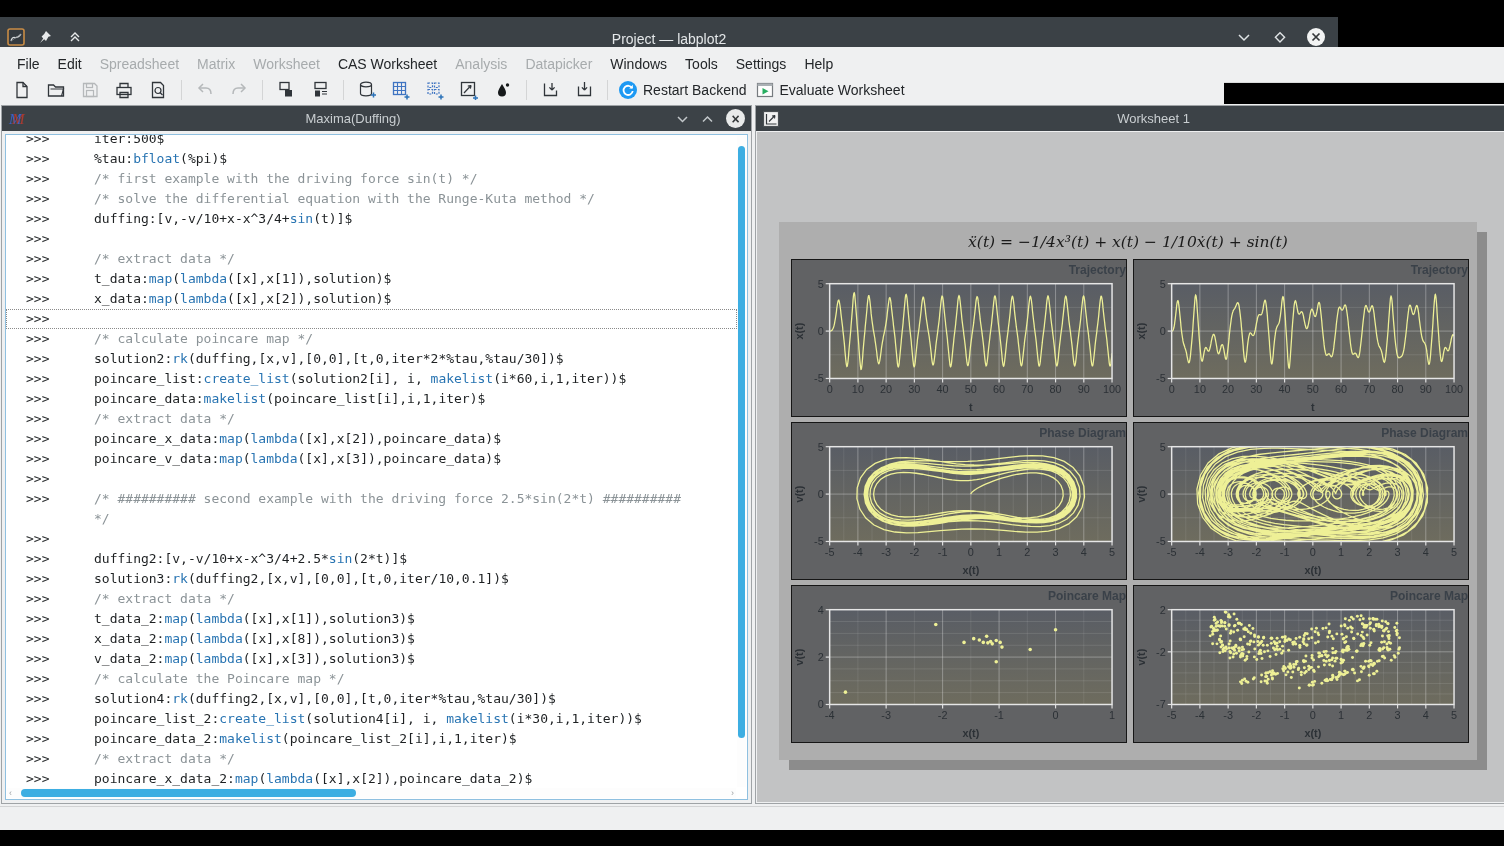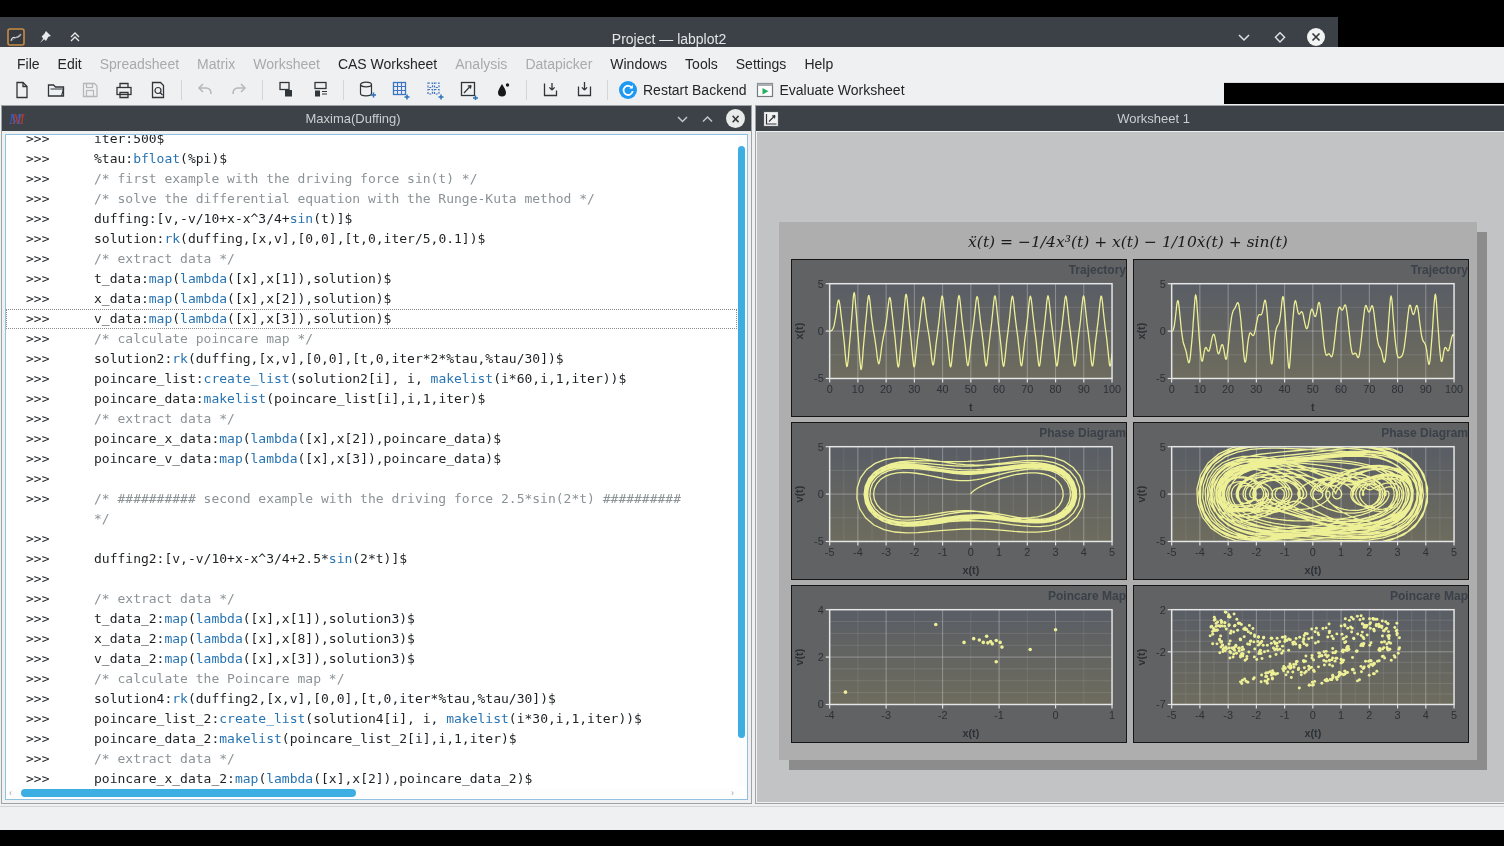--- a/index.html
+++ b/index.html
@@ -311,37 +311,35 @@
             <div class="cline">
               <span class="cprompt">&gt;&gt;&gt;</span>
               <span class="ctext"><span class="tk-c">/* solve the differential equation with the Runge-Kuta method */</span></span>
             </div>
             <div class="cline">
               <span class="cprompt">&gt;&gt;&gt;</span>
               <span class="ctext"><span class="tk-p">duffing:[v,-v/10+x-x^3/4+</span><span class="tk-k">sin</span><span class="tk-p">(t)]$</span></span>
             </div>
             <div class="cline">
               <span class="cprompt">&gt;&gt;&gt;</span>
-              <span class="ctext"><span class="tk-p">solution:</span><span class="tk-k">rk</span><span class="tk-p">(duffing,[x,v],[0,0],[t,0,iter/5,0.1])$</span></span>
             </div>
             <div class="cline">
               <span class="cprompt">&gt;&gt;&gt;</span>
               <span class="ctext"><span class="tk-c">/* extract data */</span></span>
             </div>
             <div class="cline">
               <span class="cprompt">&gt;&gt;&gt;</span>
               <span class="ctext"><span class="tk-p">t_data:</span><span class="tk-k">map</span><span class="tk-p">(</span><span class="tk-k">lambda</span><span class="tk-p">([x],x[1]),solution)$</span></span>
             </div>
             <div class="cline">
               <span class="cprompt">&gt;&gt;&gt;</span>
               <span class="ctext"><span class="tk-p">x_data:</span><span class="tk-k">map</span><span class="tk-p">(</span><span class="tk-k">lambda</span><span class="tk-p">([x],x[2]),solution)$</span></span>
             </div>
             <div class="cline focus">
               <span class="cprompt">&gt;&gt;&gt;</span>
-              <span class="ctext"><span class="tk-p">v_data:</span><span class="tk-k">map</span><span class="tk-p">(</span><span class="tk-k">lambda</span><span class="tk-p">([x],x[3]),solution)$</span></span>
             </div>
             <div class="cline">
               <span class="cprompt">&gt;&gt;&gt;</span>
               <span class="ctext"><span class="tk-c">/* calculate poincare map */</span></span>
             </div>
             <div class="cline">
               <span class="cprompt">&gt;&gt;&gt;</span>
               <span class="ctext"><span class="tk-p">solution2:</span><span class="tk-k">rk</span><span class="tk-p">(duffing,[x,v],[0,0],[t,0,iter*2*%tau,%tau/30])$</span></span>
             </div>
             <div class="cline">
@@ -379,20 +377,21 @@
             <div class="cline">
               <span class="cprompt">&gt;&gt;&gt;</span>
               <span class="ctext"></span>
             </div>
             <div class="cline">
               <span class="cprompt">&gt;&gt;&gt;</span>
               <span class="ctext"><span class="tk-p">duffing2:[v,-v/10+x-x^3/4+2.5*</span><span class="tk-k">sin</span><span class="tk-p">(2*t)]$</span></span>
             </div>
             <div class="cline">
               <span class="cprompt">&gt;&gt;&gt;</span>
+              <span class="ctext"><span class="tk-p">solution3:</span><span class="tk-k">rk</span><span class="tk-p">(duffing2,[x,v],[0,0],[t,0,iter/10,0.1])$</span></span>
             </div>
             <div class="cline">
               <span class="cprompt">&gt;&gt;&gt;</span>
               <span class="ctext"><span class="tk-c">/* extract data */</span></span>
             </div>
             <div class="cline">
               <span class="cprompt">&gt;&gt;&gt;</span>
               <span class="ctext"><span class="tk-p">t_data_2:</span><span class="tk-k">map</span><span class="tk-p">(</span><span class="tk-k">lambda</span><span class="tk-p">([x],x[1]),solution3)$</span></span>
             </div>
             <div class="cline">

